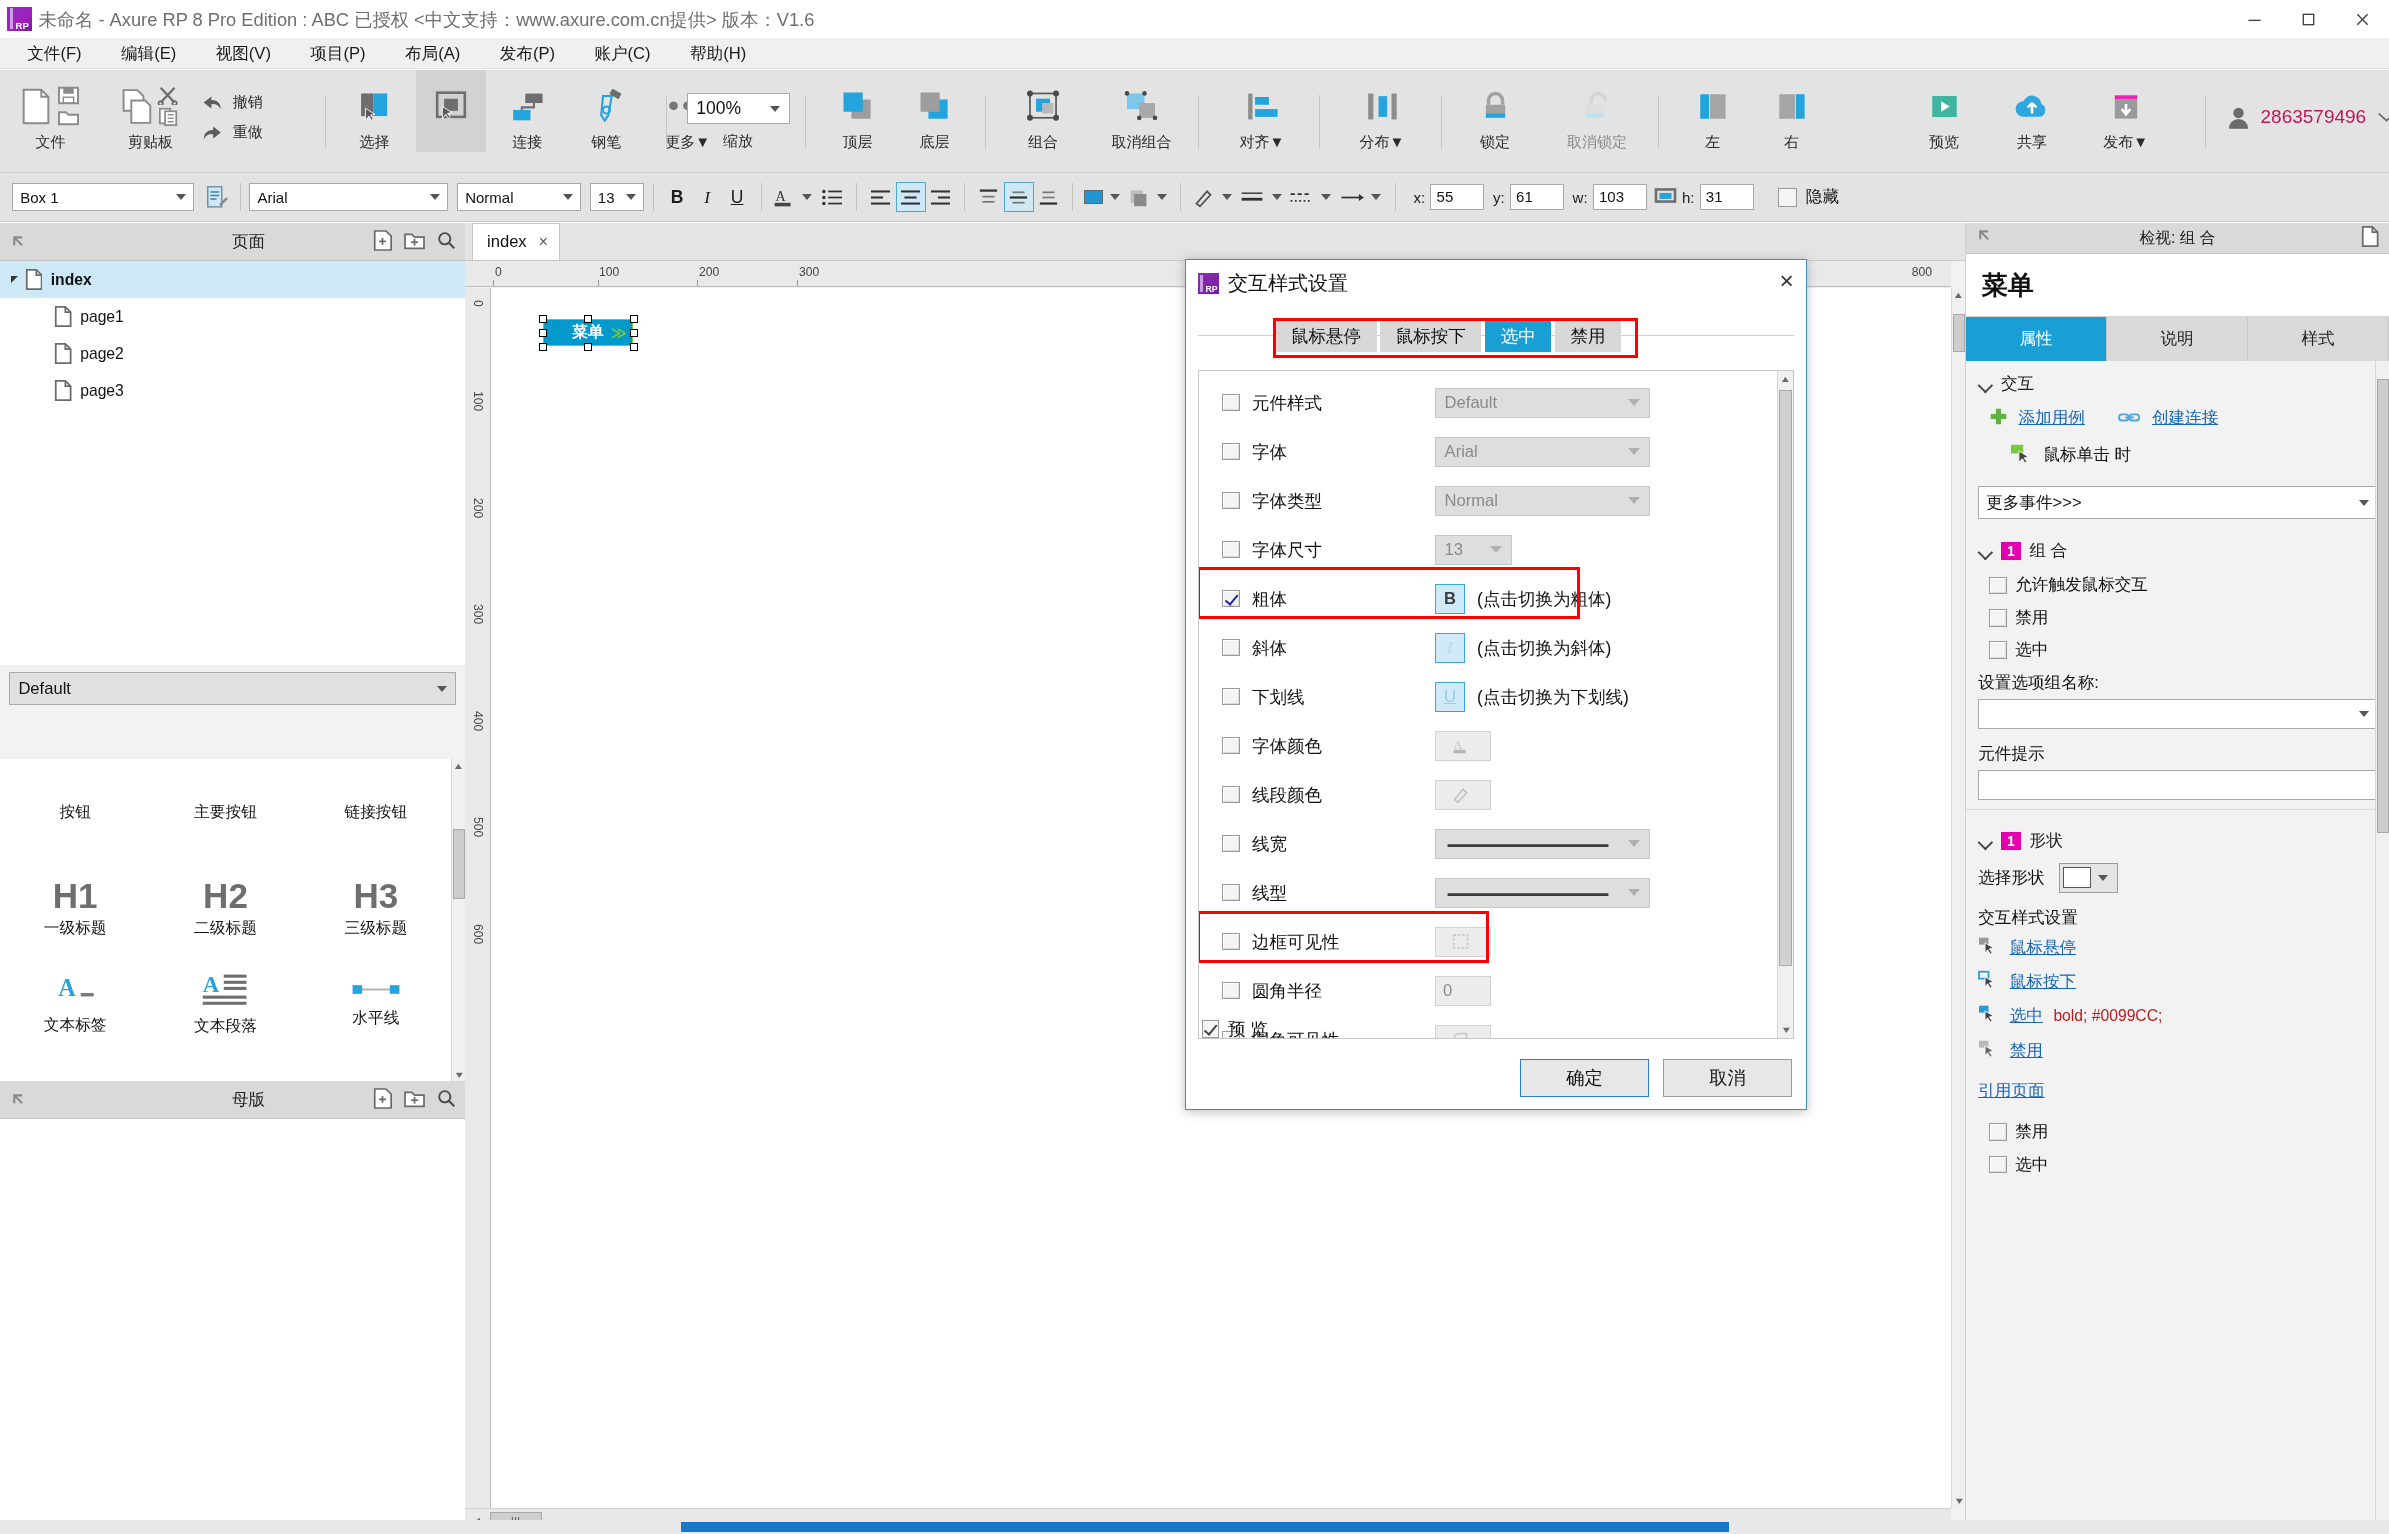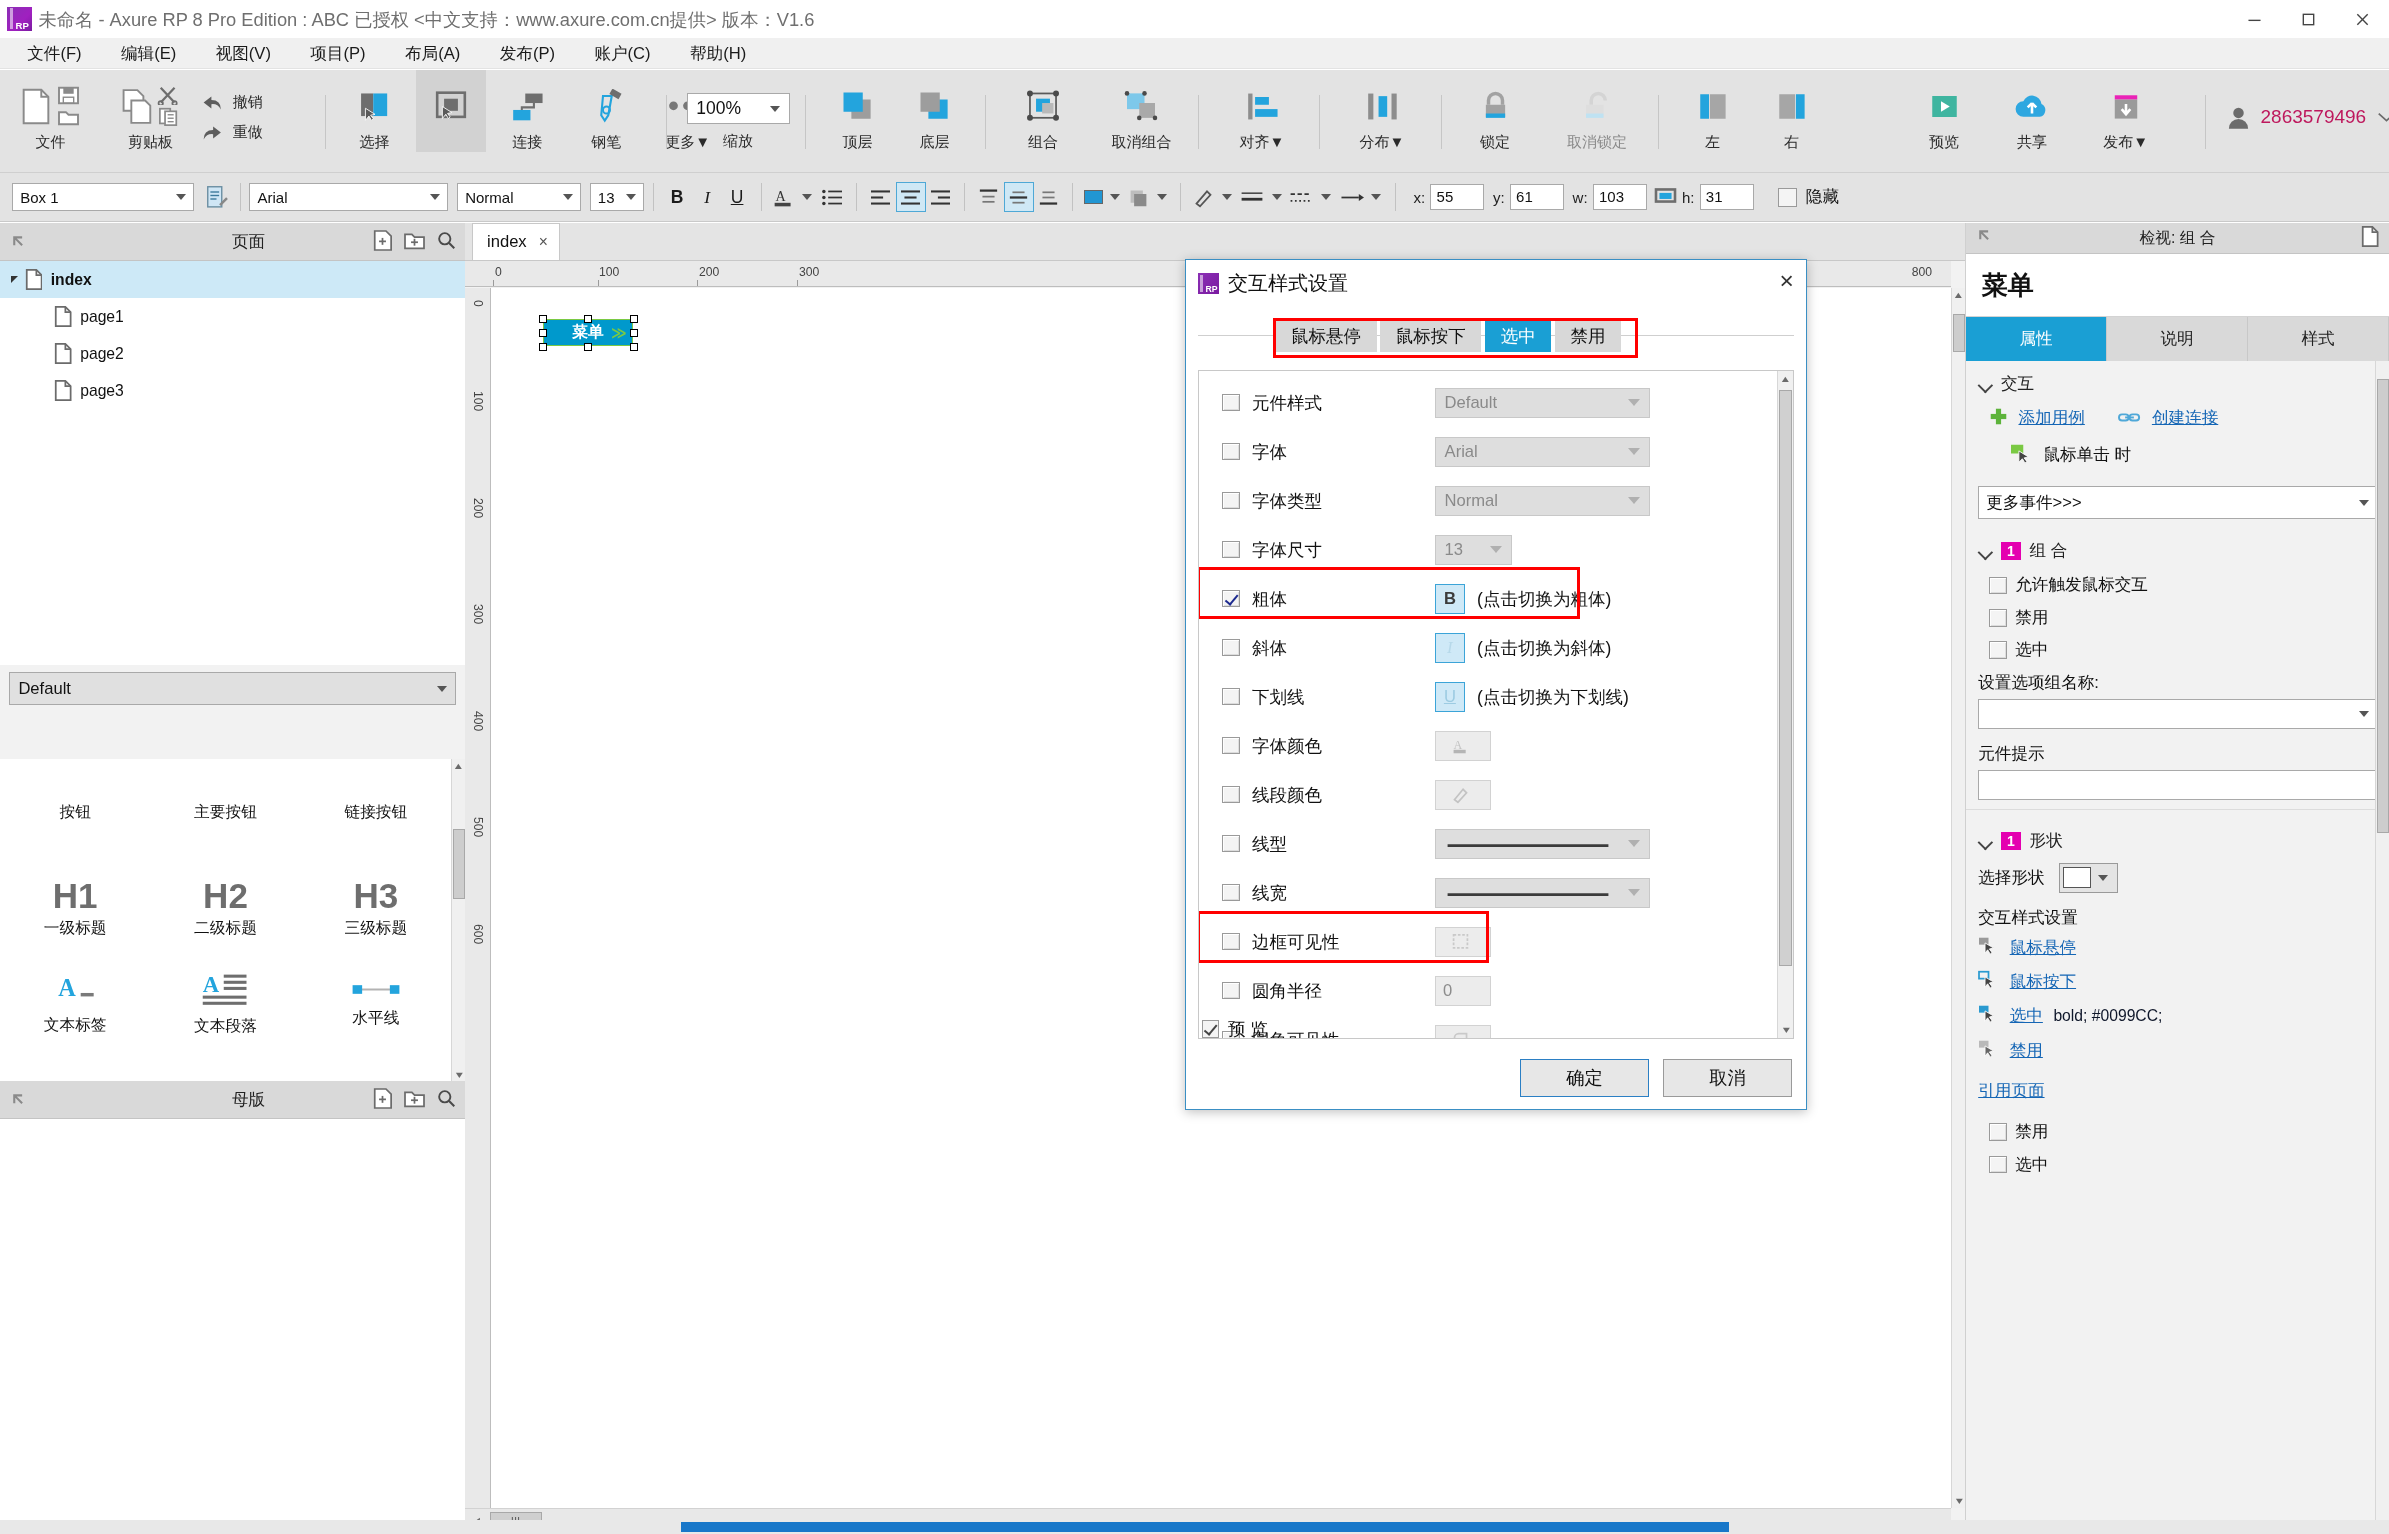--- a/index.html
+++ b/index.html
@@ -1151,21 +1151,21 @@
       <span class="insp-link">鼠标按下</span>
     </div>
     <div class="insp-row" style="padding-left:12.2px;gap:10.5px;">
       <span>
         <svg width="21" height="19" viewBox="0 0 24 22">
             <rect x="1" y="2" width="11" height="8" fill="#2a9ad0"></rect>
             <path d="M8 8 L8 20 L11 16 L14 21 L16 19 L13 15 L18 14 Z" fill="#444" stroke="#fff" stroke-width="1"></path>
           </svg>
       </span>
       <span class="insp-link">选中</span>
-      <span style="font-size:15.7px;color:#0f172a;">bold; #0099CC;</span>
+      <span style="font-size:15.7px;color:#b91c1c;">bold; #0099CC;</span>
     </div>
     <div class="insp-row" style="padding-left:12.2px;gap:10.5px;">
       <span>
         <svg width="21" height="19" viewBox="0 0 24 22">
             <rect x="1" y="2" width="11" height="8" fill="#b9b9b9"></rect>
             <path d="M8 8 L8 20 L11 16 L14 21 L16 19 L13 15 L18 14 Z" fill="#666" stroke="#fff" stroke-width="1"></path>
           </svg>
       </span>
       <span class="insp-link">禁用</span>
     </div>
@@ -1282,47 +1282,47 @@
       </div>
 
       <div class="mrow">
         <span class="mcb"></span>
         <span class="mlabel">线段颜色</span>
         <span class="sm-box" style="width:56px;">
           <svg width="19" height="19" viewBox="0 0 22 22">
               <path d="M4 17 L14 5 L18 9 L8 20 Z" fill="none" stroke="#c3c3c3" stroke-width="2"></path>
             </svg>
           <span class="dcaret" style="margin-left:3.5px;margin-right:1.7px;"></span>
+        </span>
+      </div>
+
+      <div class="mrow">
+        <span class="mcb"></span>
+        <span class="mlabel">线宽</span>
+        <span class="dis-select" style="width:215px;">
+          <span style="flex:1;"><svg width="166" height="5.2" viewBox="0 0 190 6">
+                <line x1="2" y1="3" x2="188" y2="3" stroke="#3b3b3b" stroke-width="3"></line>
+              </svg></span>
+          <span class="dcaret"></span>
         </span>
       </div>
 
       <div class="mrow">
         <span class="mcb"></span>
         <span class="mlabel">线型</span>
         <span class="dis-select" style="width:215px;">
           <span style="flex:1;"><svg width="166" height="5.2" viewBox="0 0 190 6">
                 <line x1="2" y1="3" x2="188" y2="3" stroke="#3b3b3b" stroke-width="3"></line>
               </svg></span>
           <span class="dcaret"></span>
         </span>
       </div>
 
       <div class="mrow">
         <span class="mcb"></span>
-        <span class="mlabel">线宽</span>
-        <span class="dis-select" style="width:215px;">
-          <span style="flex:1;"><svg width="166" height="5.2" viewBox="0 0 190 6">
-                <line x1="2" y1="3" x2="188" y2="3" stroke="#3b3b3b" stroke-width="3"></line>
-              </svg></span>
-          <span class="dcaret"></span>
-        </span>
-      </div>
-
-      <div class="mrow">
-        <span class="mcb"></span>
         <span class="mlabel">边框可见性</span>
         <span class="sm-box" style="width:56px;">
           <svg width="19" height="17.5" viewBox="0 0 22 20">
               <rect x="3" y="2" width="16" height="15" fill="none" stroke="#c9c9c9" stroke-width="2" stroke-dasharray="3,2"></rect>
             </svg>
           <span class="dcaret" style="margin-left:3.5px;margin-right:1.7px;"></span>
         </span>
       </div>
 
       <div class="mrow">

